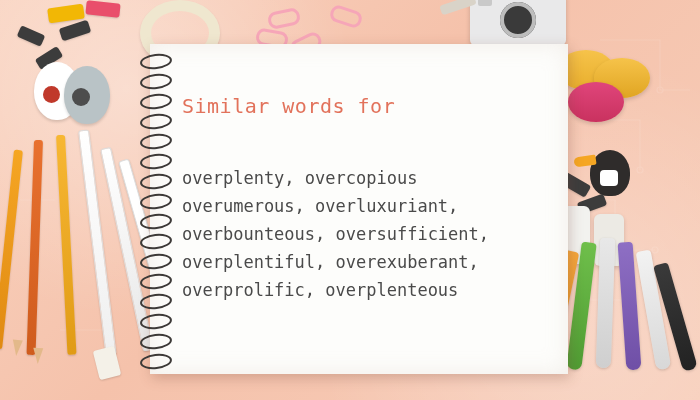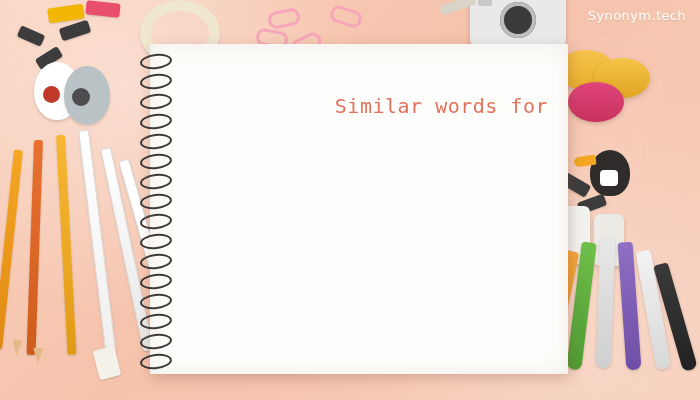--- a/index.html
+++ b/index.html
@@ -158,21 +158,21 @@
     border-radius: 50%;
     background: transparent;
     transform: rotate(-6deg);
   }
 
   .content {
     position: absolute;
     left: 32px;
     right: 20px;
     top: 50px;
-    text-align: right;
+    text-align: left;
   }
 
   .title-line1 {
     font-family: "DejaVu Sans Mono", monospace;
     font-size: 20px;
     color: #e2725b;
     letter-spacing: 0.5px;
   }
   .title-word {
     font-family: "DejaVu Sans Mono", monospace;
@@ -205,21 +205,20 @@
       <path d="M60 330 H110 V370"></path>
       <path d="M20 200 H55"></path>
       <circle cx="660" cy="90" r="3"></circle>
       <circle cx="640" cy="170" r="3"></circle>
       <circle cx="655" cy="250" r="3"></circle>
       <circle cx="630" cy="345" r="3"></circle>
       <circle cx="110" cy="370" r="3"></circle>
     </g>
   </svg>
 
-  <div class="brand">Synonym.tech</div>
 
   <div class="left-props">
 
     <div class="clip" style="left:48px; top:6px; width:36px; height:15px; background:#f2b705; transform:rotate(-8deg);"></div>
     <div class="clip" style="left:86px; top:2px; width:34px; height:14px; background:#e94f6b; transform:rotate(6deg);"></div>
     <div class="clip" style="left:60px; top:24px; width:30px; height:13px; background:#3c3c3c; transform:rotate(-18deg);"></div>
     <div class="clip" style="left:18px; top:30px; width:26px; height:12px; background:#3c3c3c; transform:rotate(24deg);"></div>
     <div class="clip" style="left:36px; top:52px; width:26px; height:12px; background:#3c3c3c; transform:rotate(-32deg);"></div>
 
     <div class="tape" style="left:140px; top:0px;"></div>
@@ -278,20 +277,25 @@
     <div class="marker" style="left:24px; top:242px; height:128px; background:linear-gradient(#6fbf4b,#4f9c33); transform:rotate(7deg);"></div>
     <div class="marker" style="left:48px; top:238px; height:130px; background:linear-gradient(#e8e8e8,#cfcfcf); transform:rotate(2deg);"></div>
     <div class="marker" style="left:72px; top:242px; height:128px; background:linear-gradient(#8e6fc4,#6f4fa6); transform:rotate(-4deg);"></div>
     <div class="marker" style="left:96px; top:250px; height:120px; background:linear-gradient(#f2f2f2,#d8d8d8); transform:rotate(-10deg);"></div>
     <div class="marker" style="left:118px; top:262px; height:110px; background:linear-gradient(#3a3a3a,#222222); transform:rotate(-16deg);"></div>
   </div>
 
   <div class="notebook">
     <div class="content">
       <div class="title-line1">Similar words for</div>
+      <div class="synonyms">overplenty, overcopious
+overumerous, overluxuriant,
+overbounteous, oversufficient,
+overplentiful, overexuberant,
+overprolific, overplenteous</div>
     </div>
   </div>
 
   <div class="spiral">
     <div class="ring" style="top:2px;"></div>
     <div class="ring" style="top:22px;"></div>
     <div class="ring" style="top:42px;"></div>
     <div class="ring" style="top:62px;"></div>
     <div class="ring" style="top:82px;"></div>
     <div class="ring" style="top:102px;"></div>

